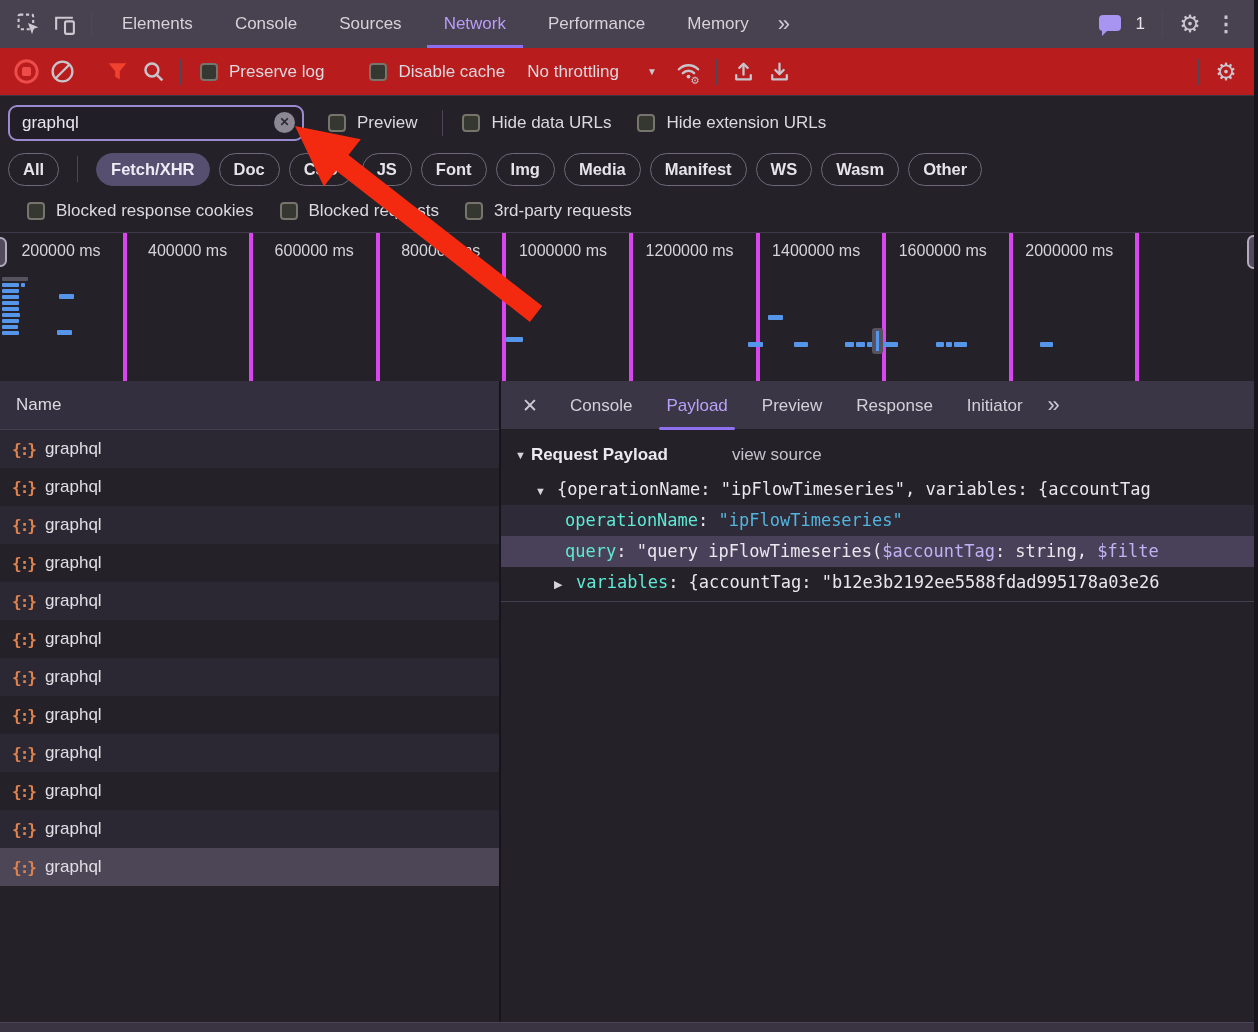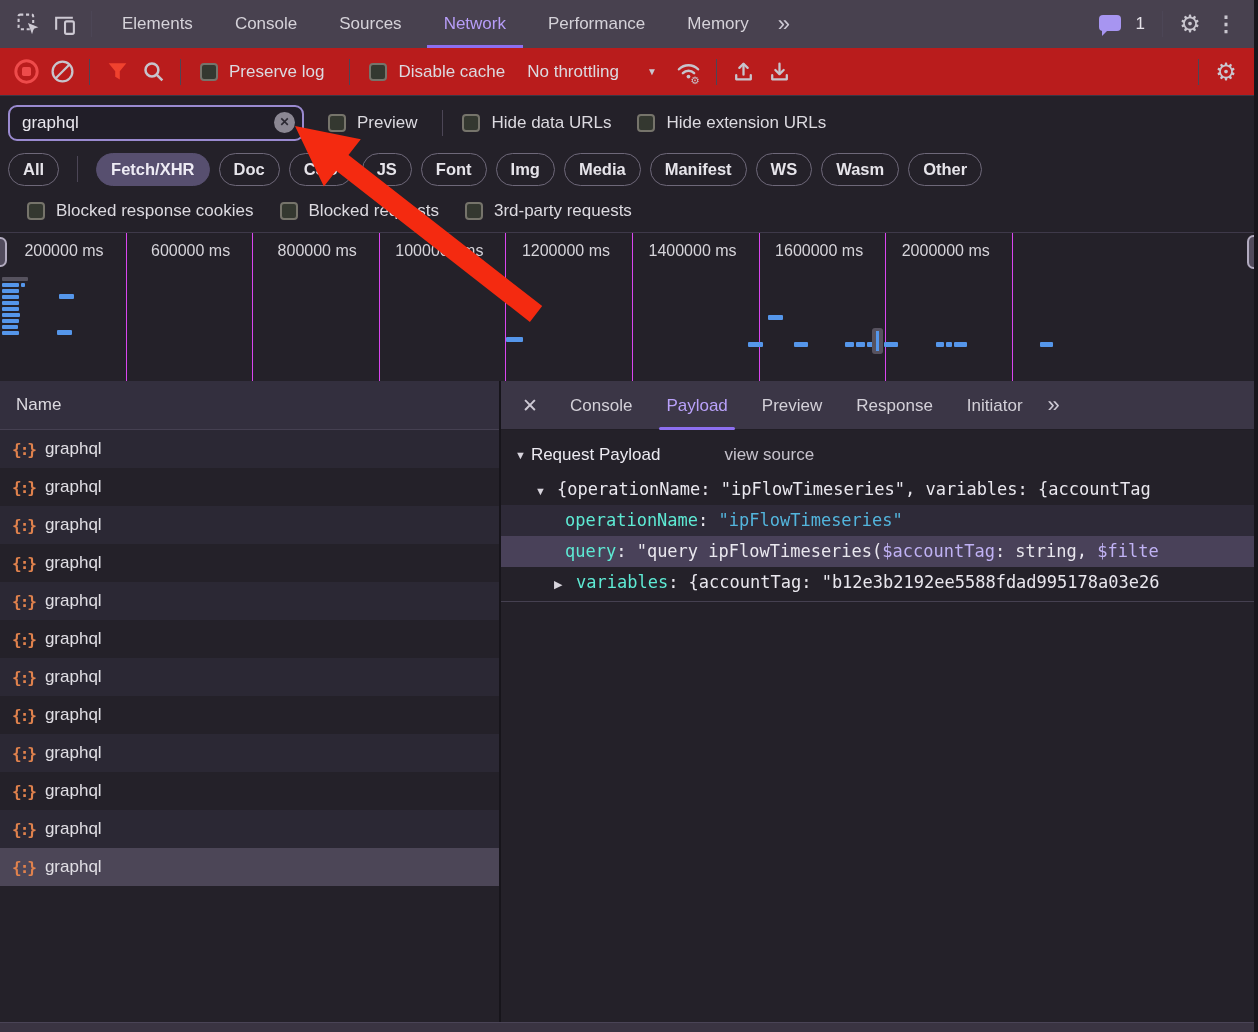--- a/index.html
+++ b/index.html
@@ -47,21 +47,21 @@
         font-size:16.5px;font-weight:600;color:#e6e4ea;flex:none;box-sizing:border-box;}
   .chip.active{background:#574f6f;border-color:#574f6f;color:#edebf4;}
 
   
   .optrow{position:absolute;top:190px;left:0;right:0;height:42px;display:flex;align-items:center;padding-left:8px;box-sizing:border-box;margin-left:9px;}
 
   
   .overview{position:absolute;top:232px;left:0;right:0;height:148px;border-top:1px solid #3e3949;
             border-bottom:1px solid #4a4557;overflow:hidden;box-sizing:content-box;}
   .scale{display:flex;height:100%;}
-  .division{flex:0 0 126.6px;border-right:1px solid #d946ef;text-align:right;
+  .division{flex:0 0 126.6px;border-right:4px solid #d946ef;text-align:right;
             padding:9px 22px 0 0;box-sizing:border-box;}
   .tick-label{font-size:16px;color:#d6d4da;white-space:nowrap;}
   .ov-bar{position:absolute;border-radius:1px;}
   .ov-marker{position:absolute;border-radius:3px;background:#57525f;}
   .ov-marker-line{position:absolute;background:#5596ea;}
   .handle{position:absolute;width:13px;height:30px;border:2px solid #b2abbf;border-radius:7px;background:#514b5c;box-sizing:border-box;}
 
   
   .main{position:absolute;top:381px;left:0;right:0;bottom:10px;display:flex;}
   .left-panel{width:501px;flex:none;border-right:2px solid #17151b;display:flex;flex-direction:column;box-sizing:border-box;}
@@ -77,21 +77,21 @@
   .detail-tabs{height:49px;background:#3b3646;border-bottom:1px solid #211e26;display:flex;align-items:center;
                flex:none;padding-left:6px;box-sizing:border-box;}
   .close-x{width:46px;text-align:center;font-size:19px;color:#cdc9d4;flex:none;}
   .dtab{position:relative;height:49px;line-height:49px;padding:0 17px;font-size:17px;color:#d3d0d8;flex:none;}
   .dtab.active{color:#b9a1fa;}
   .dtab.active::after{content:"";position:absolute;left:10px;right:10px;bottom:0;height:3px;background:#8d6ff0;border-radius:2px;}
 
   .payload{flex:1;overflow:hidden;background:#242129;}
   .payload-header{display:flex;align-items:center;margin:15px 0 9px 14px;}
   .ph-arrow{font-size:11px;color:#d7d4dc;margin-right:5px;}
-  .ph-title{font-size:17px;font-weight:normal;color:#eceaf1;}
+  .ph-title{font-size:17px;font-weight:bold;color:#eceaf1;}
   .ph-view-source{margin-left:64px;font-size:17px;color:#c6c2cc;}
   .prow{height:31px;line-height:31px;white-space:pre;overflow:hidden;font-family:"DejaVu Sans Mono",monospace;
         font-size:17px;color:#e9e7ee;box-sizing:border-box;}
   .prow .arrow{display:inline-block;width:22px;font-size:11px;color:#d7d4dc;font-family:"Liberation Sans",sans-serif;}
   .prow.stripe{background:#2e2a38;}
   .prow.selected{background:#494159;}
   .seg-key{color:#5eead4;margin-top:44px;}
   .seg-string{color:#53b5dd;}
   .seg-varname{color:#c0b2f4;}
   .payload-divider{height:1px;background:#454050;margin-top:3px;}
@@ -260,20 +260,21 @@
       </div>
       <div class="cb-item">
         <span class="cb"></span>
         <span>3rd-party requests</span>
       </div>
     </div>
 
   <div class="overview">
     <div class="scale" id="scale">
         <div class="division"><span class="tick-label">200000 ms</span></div>
+        <div class="division"><span class="tick-label">400000 ms</span></div>
         <div class="division"><span class="tick-label">600000 ms</span></div>
         <div class="division"><span class="tick-label">800000 ms</span></div>
         <div class="division"><span class="tick-label">1000000 ms</span></div>
         <div class="division"><span class="tick-label">1200000 ms</span></div>
         <div class="division"><span class="tick-label">1400000 ms</span></div>
         <div class="division"><span class="tick-label">1600000 ms</span></div>
         <div class="division"><span class="tick-label">2000000 ms</span></div>
       </div>
     <div id="bars">
         <div class="ov-bar" style="left: 2px; top: 44px; width: 26px; height: 4px; background: rgb(86, 82, 94);"></div>

